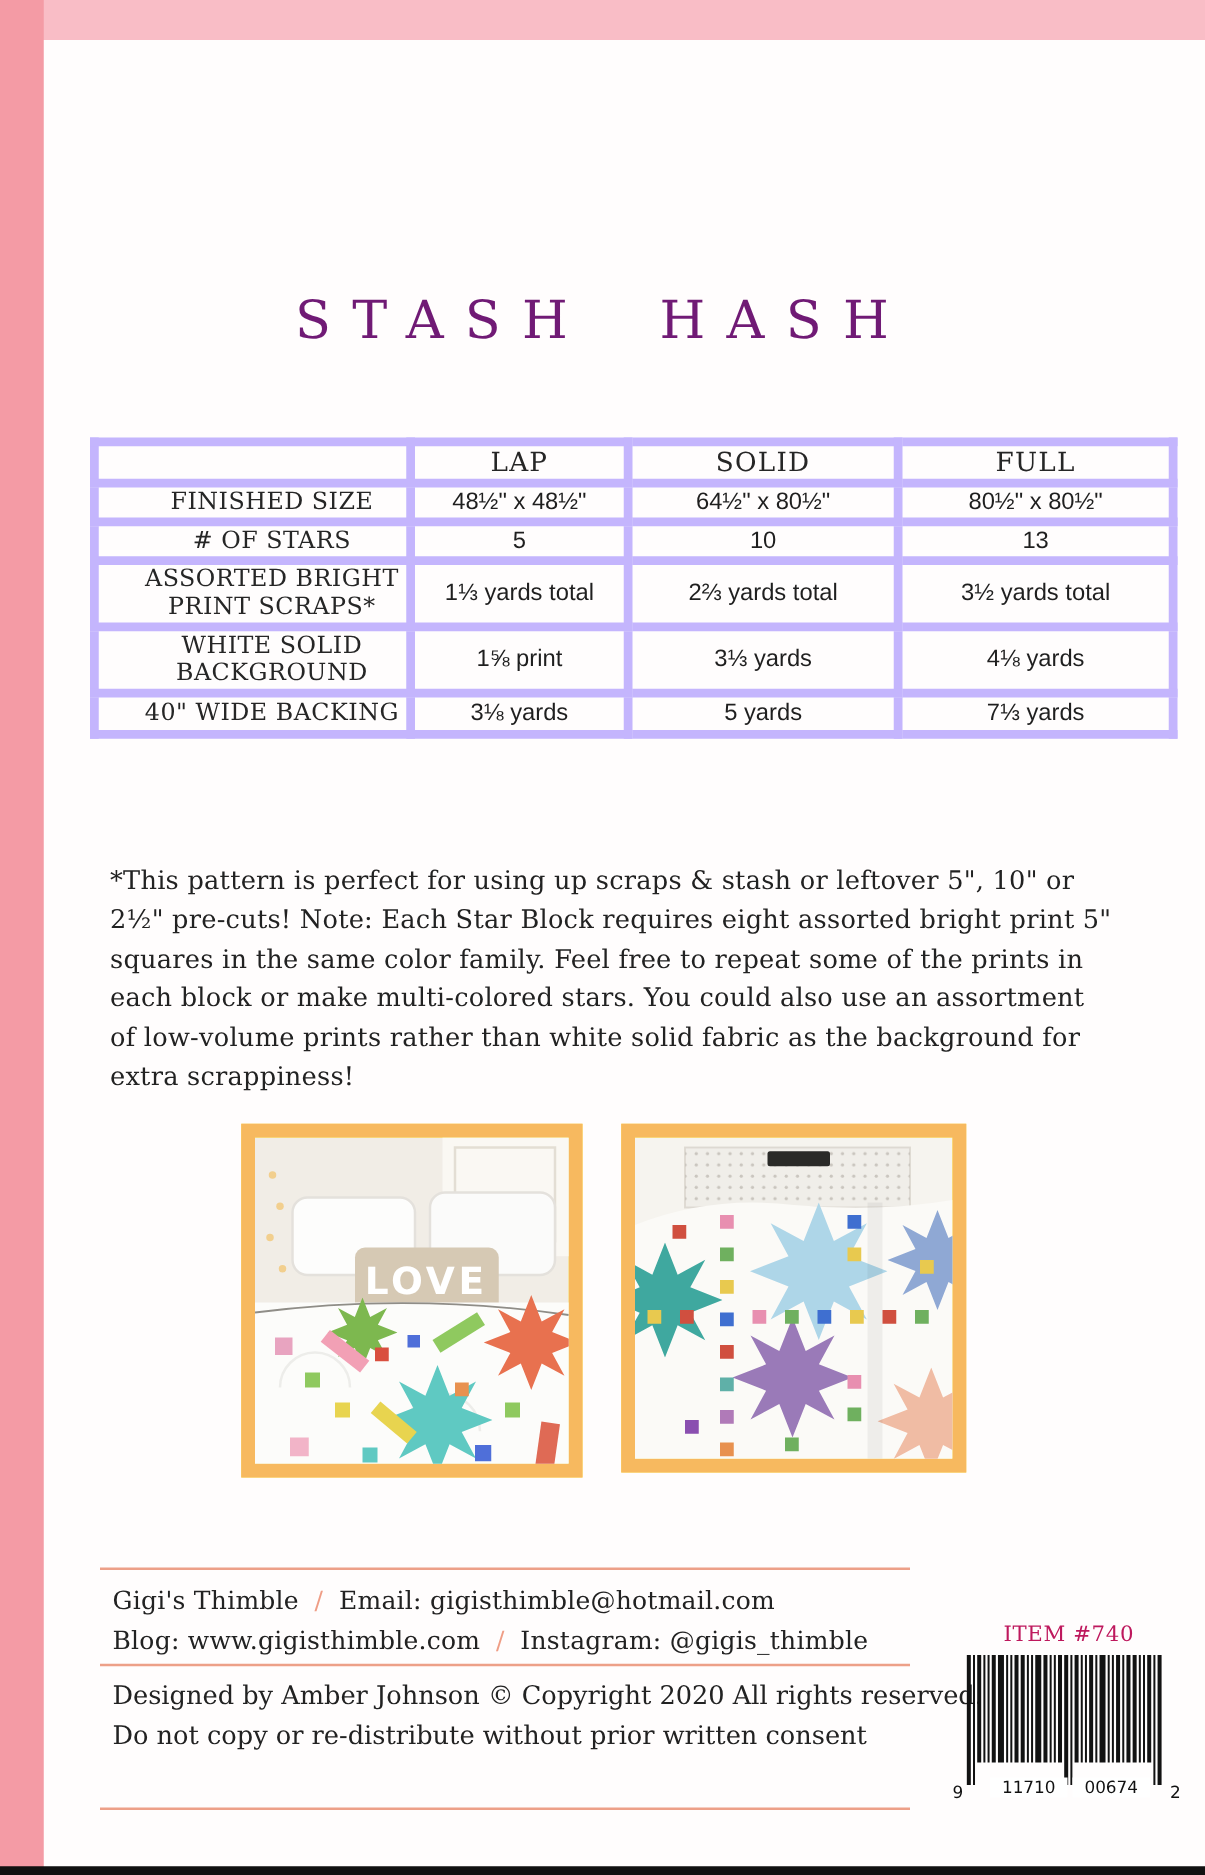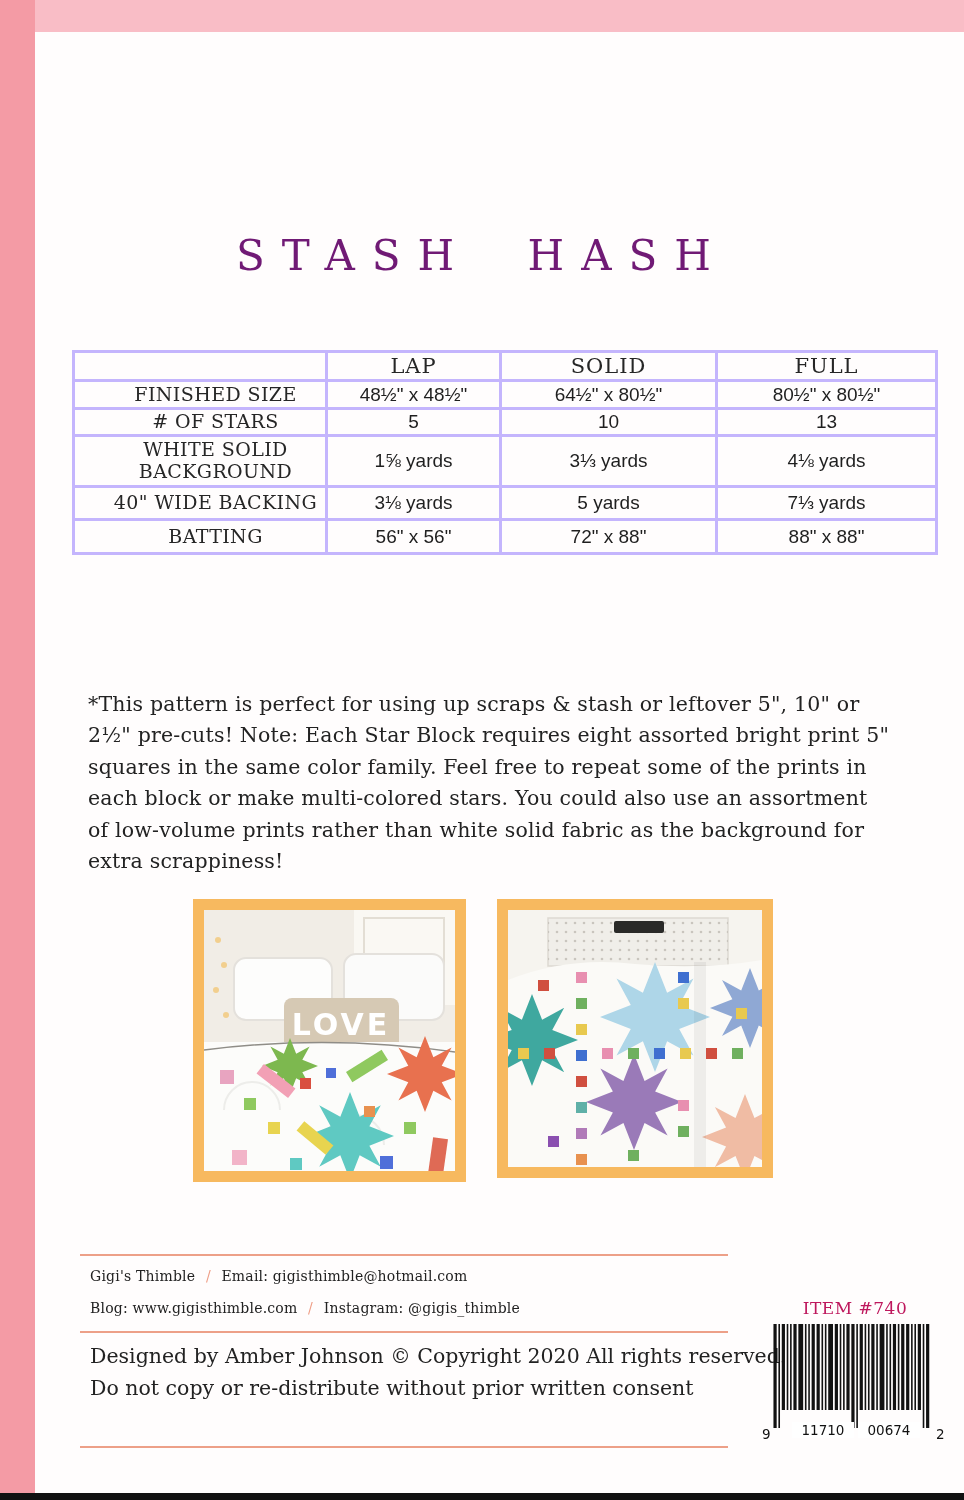--- a/index.html
+++ b/index.html
@@ -11,21 +11,21 @@
   .left-strip{position:absolute;left:0;top:0;width:35px;height:1494px;background:#f49ba5;z-index:5;}
   .bottom-bar{position:absolute;left:0;top:1493px;width:964px;height:7px;background:#111;z-index:6;}
 
   
   .title{position:absolute;left:0;top:203px;width:964px;text-align:center;
          font-size:42px;font-weight:400;letter-spacing:17px;word-spacing:26px;color:#701a75;}
 
   
   .size-table{position:absolute;left:72px;top:350px;border-collapse:collapse;table-layout:fixed;
               width:863px;}
-  .size-table td,.size-table th{border:3px solid #c4b5fd;text-align:center;vertical-align:middle;
+  .size-table td,.size-table th{border:7px solid #c4b5fd;text-align:center;vertical-align:middle;
               padding:1px 4px;}
   .size-table{border:2px solid #efa28e;}
   .size-table th{font-family:"DejaVu Serif",serif;font-weight:400;font-size:21px;letter-spacing:1px;}
   .size-table td.lbl{font-family:"DejaVu Serif",serif;font-size:19px;letter-spacing:0.4px;line-height:1.15;padding-left:35px;}
   .size-table td.val{font-family:"Liberation Sans",sans-serif;font-size:19px;color:#1f1f1f;}
   tr.rh{height:29px;} tr.r1{height:28px;} tr.r2{height:27px;} tr.r3{height:53px;}
   tr.r4{height:51px;} tr.r5{height:28px;} tr.r6{height:33px;} tr.r7{height:34px;}
 
   
   .note{position:absolute;left:88px;top:668px;width:802px;font-size:20.5px;line-height:31.5px;
@@ -36,21 +36,21 @@
   .photo svg{display:block;}
   #photo-left{left:193px;top:899px;width:273px;height:283px;}
   #photo-right{left:497px;top:899px;width:276px;height:279px;}
 
   
   .rule{position:absolute;height:2px;background:#eda088;}
   #rule1{left:80px;top:1254px;width:648px;}
   #rule2{left:80px;top:1331px;width:648px;}
   #rule3{left:80px;top:1446px;width:648px;}
 
-  .contact-line{position:absolute;left:90px;font-size:14px;letter-spacing:0.2px;color:#222;}
+  .contact-line{position:absolute;left:90px;font-size:20px;letter-spacing:0.2px;color:#222;}
   #contact1{top:1268px;}
   #contact2{top:1300px;}
   .slash{color:#ef9d85;padding:0 6px;}
   .footer-line{position:absolute;left:90px;font-size:20.5px;color:#222;}
   #footer1{top:1344px;}
   #footer2{top:1376px;}
 
   
   #barcode{position:absolute;left:762px;top:1298px;width:186px;height:150px;}
   #barcode .item{position:absolute;left:0;top:0;width:186px;text-align:center;
@@ -92,37 +92,37 @@
       <td class="val">48½" x 48½"</td>
       <td class="val">64½" x 80½"</td>
       <td class="val">80½" x 80½"</td>
     </tr>
     <tr class="r2">
       <td class="lbl"># OF STARS</td>
       <td class="val">5</td>
       <td class="val">10</td>
       <td class="val">13</td>
     </tr>
+    <tr class="r3">
+      <td class="lbl">ASSORTED BRIGHT PRINT SCRAPS*</td>
+      <td class="val">1⅓ yards total</td>
+      <td class="val">2⅔ yards total</td>
+      <td class="val">3½ yards total</td>
+    </tr>
     <tr class="r4">
       <td class="lbl">WHITE SOLID BACKGROUND</td>
-      <td class="val">1⅝ yards</td>
+      <td class="val">1⅝ print</td>
       <td class="val">3⅓ yards</td>
       <td class="val">4⅛ yards</td>
     </tr>
     <tr class="r6">
       <td class="lbl">40" WIDE BACKING</td>
       <td class="val">3⅛ yards</td>
       <td class="val">5 yards</td>
       <td class="val">7⅓ yards</td>
-    </tr>
-    <tr class="r7">
-      <td class="lbl">BATTING</td>
-      <td class="val">56" x 56"</td>
-      <td class="val">72" x 88"</td>
-      <td class="val">88" x 88"</td>
     </tr>
   </tbody>
     </table>
 
   <p class="note">*This pattern is perfect for using up scraps &amp; stash or leftover 5", 10" or 2½" pre-cuts! Note: Each Star Block requires eight assorted bright print 5" squares in the same color family. Feel free to repeat some of the prints in each block or make multi-colored stars. You could also use an assortment of low-volume prints rather than white solid fabric as the background for extra scrappiness!</p>
 
   <svg width="0" height="0" style="position:absolute" aria-hidden="true">
     <defs>
       <symbol id="star8" viewBox="0 0 100 100">
         <path d="M50 0 L61 28 L85 15 L72 39 L100 50 L72 61 L85 85 L61 72 L50 100 L39 72 L15 85 L28 61 L0 50 L28 39 L15 15 L39 28 Z"></path>

